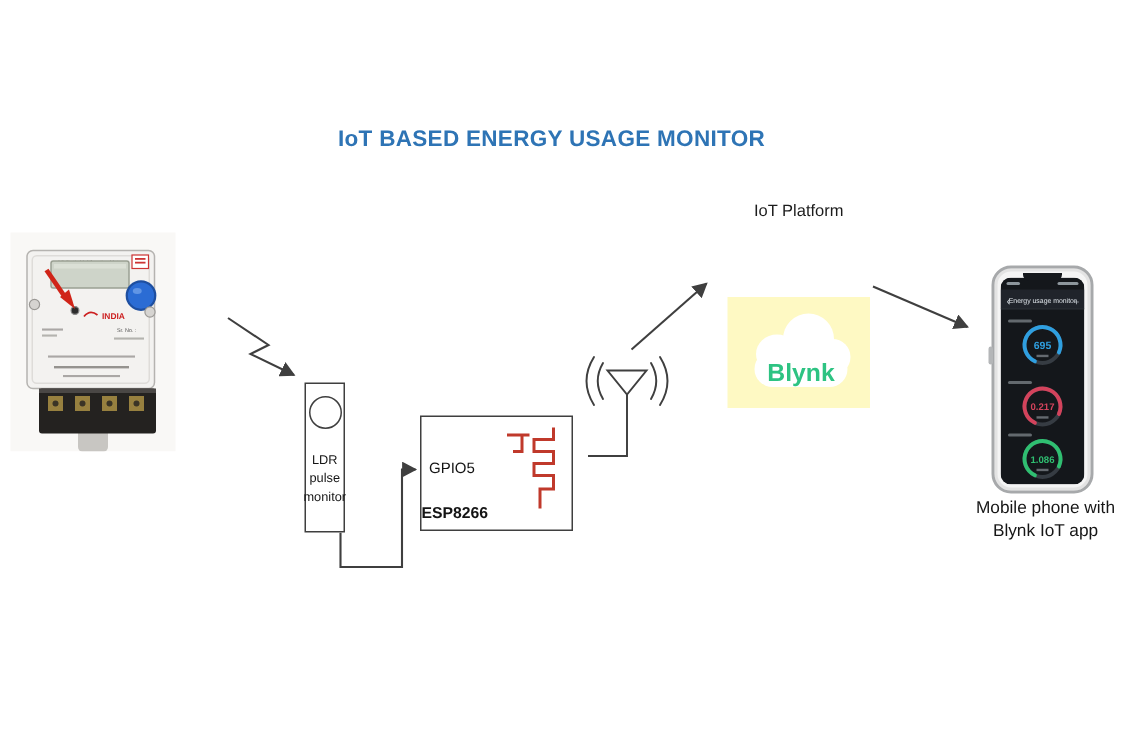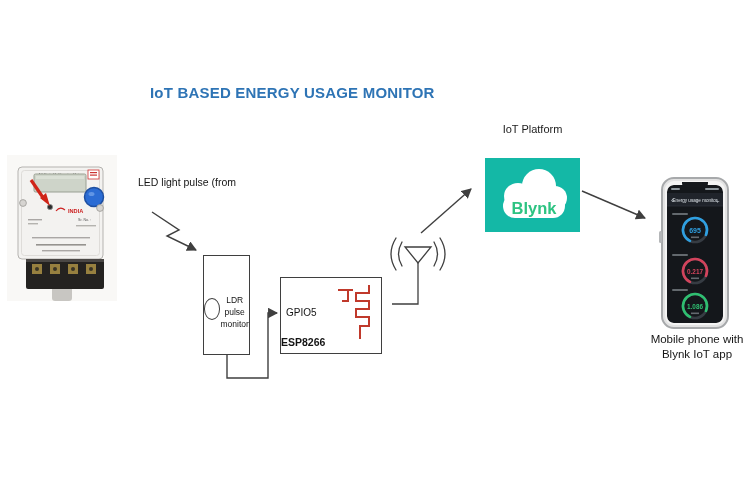--- a/index.html
+++ b/index.html
@@ -1,29 +1,29 @@
 <!DOCTYPE html>
 <html><head>
 <meta charset="utf-8">
 <style>
   html,body{margin:0;padding:0;background:#fff;font-family:"Liberation Sans",sans-serif;}
   .canvas{position:relative;width:750px;height:500px;background:#ffffff;overflow:hidden;}
   .abs{position:absolute;}
-  .page-title{top:84px;left:150px;width:360px;text-align:left;font-size:15px;font-weight:bold;color:#2E74B5;letter-spacing:.2px;}
+  .page-title{top:84px;left:150px;width:360px;text-align:right;font-size:15px;font-weight:bold;color:#2E74B5;letter-spacing:.2px;}
   .led-label{top:176px;left:118px;width:138px;text-align:center;font-size:10.5px;line-height:1.3;color:#141414;}
   .overlay{top:0;left:0;width:750px;height:500px;pointer-events:none;}
   .box{box-sizing:border-box;border:1.4px solid #3f3f3f;background:#fff;}
-  .ldr{top:255px;left:203px;width:47px;height:100px;display:flex;align-items:center;}
+  .ldr{top:255px;left:203px;width:27px;height:100px;display:flex;flex-direction:column;align-items:center;}
   .ldr-circle{width:20px;height:20px;border:1.4px solid #3f3f3f;border-radius:50%;margin-top:8px;background:#fff;}
   .ldr-text{margin-top:14px;font-size:8.5px;line-height:1.45;text-align:center;color:#141414;}
   .esp{top:277px;left:280px;width:102px;height:77px;}
   .esp-pin{position:absolute;left:5px;top:29px;font-size:10px;color:#141414;}
   .esp-chip{position:absolute;bottom:5px;left:0;width:100%;text-align:left;font-size:10.5px;font-weight:bold;color:#141414;}
   .esp-trace{position:absolute;right:1px;top:5px;}
-  .iot-platform{top:123px;left:480px;width:105px;text-align:center;font-size:11px;color:#1c1c1c;}
+  .iot-platform{top:135px;left:480px;width:105px;text-align:center;font-size:11px;color:#1c1c1c;}
   .blynk{top:158px;left:485px;width:95px;height:74px;background:#2DC382;}
   .phone{top:177px;left:661px;width:68px;height:152px;box-sizing:border-box;background:#f4f4f4;border:2px solid #a7a9ab;border-radius:13px;box-shadow:inset 0 0 0 2px #e3e3e3;}
   .phone-screen{position:absolute;left:4px;top:6px;width:56px;height:138px;border-radius:7px;overflow:hidden;}
   .phone-notch{position:absolute;top:3px;left:50%;transform:translateX(-50%);width:26px;height:5px;background:#15181c;border-radius:0 0 4px 4px;z-index:2;}
   .phone-btn{position:absolute;left:-4px;width:3px;background:#b4b6b8;border-radius:2px;}
   .phone-caption{top:332px;left:638px;width:118px;text-align:center;font-size:11.5px;line-height:1.32;color:#161616;}
   .meter{top:149px;left:6px;width:112px;height:152px;}
 </style>
 </head>
 <body>
@@ -91,42 +91,41 @@
           <circle cx="49" cy="120" r="2" fill="#3a3426"></circle>
         <rect x="62" y="115" width="10" height="10" fill="#97803f"></rect>
           <circle cx="67" cy="120" r="2" fill="#3a3426"></circle>
         <rect x="80" y="115" width="10" height="10" fill="#97803f"></rect>
           <circle cx="85" cy="120" r="2" fill="#3a3426"></circle>
       </g>
     </svg>
   </div>
 
   <div class="abs led-label">
-    <div>LED light pulse (from</div>
   </div>
 
   <div class="abs box ldr">
     <div class="ldr-circle"></div>
     <div class="ldr-text">
       <div>LDR pulse</div>
       <div>monitor</div>
     </div>
   </div>
 
   <div class="abs box esp">
     <div class="esp-pin">GPIO5</div>
     <div class="esp-chip">ESP8266</div>
     <svg class="esp-trace" width="44" height="70" viewBox="0 0 44 70">
       <path d="M2,7 h15 m-5,0 v11 h-6" fill="none" stroke="#C0392B" stroke-width="2"></path>
       <path d="M33,2 v8 h-13 v8 h13 v8 h-13 v8 h13 v9 h-9 v13" fill="none" stroke="#C0392B" stroke-width="2"></path>
     </svg>
   </div>
 
   <div class="abs iot-platform">IoT Platform</div>
-  <div class="abs blynk" style="background: #14b8a6;">
+  <div class="abs blynk" style="background: #fef9c3; margin-top: 40px;">
     <svg width="95" height="74" viewBox="0 0 95 74">
       <g>
         <ellipse cx="33" cy="38" rx="14" ry="13" fill="#ffffff"></ellipse>
         <circle cx="54" cy="28" r="17" fill="#ffffff"></circle>
         <circle cx="70" cy="40" r="12" fill="#ffffff"></circle>
         <rect x="18" y="36" width="62" height="24" rx="12" fill="#ffffff"></rect>
       </g>
       <text x="49" y="56" text-anchor="middle" font-size="16.5" font-weight="bold" fill="#2DC382">Blynk</text>
     </svg>
   </div>

